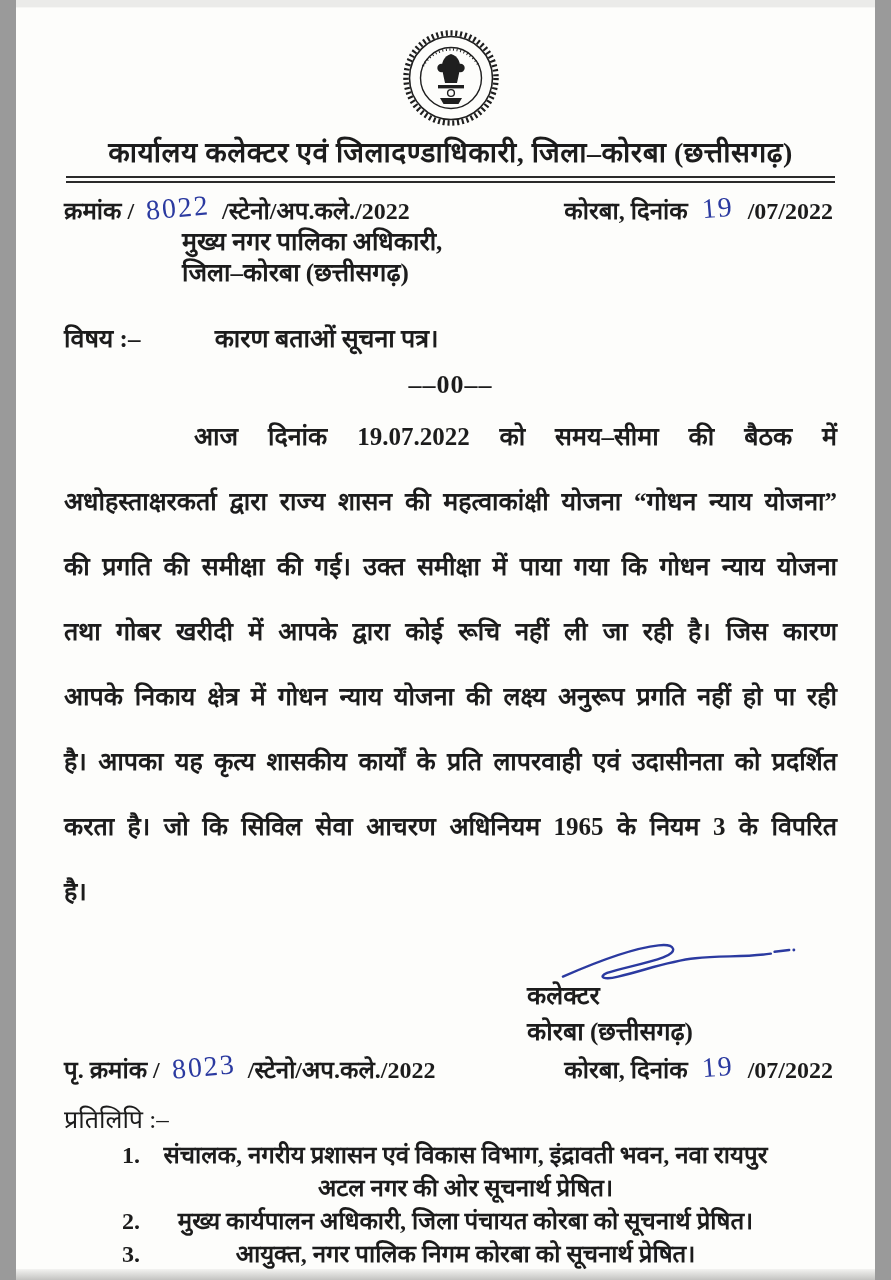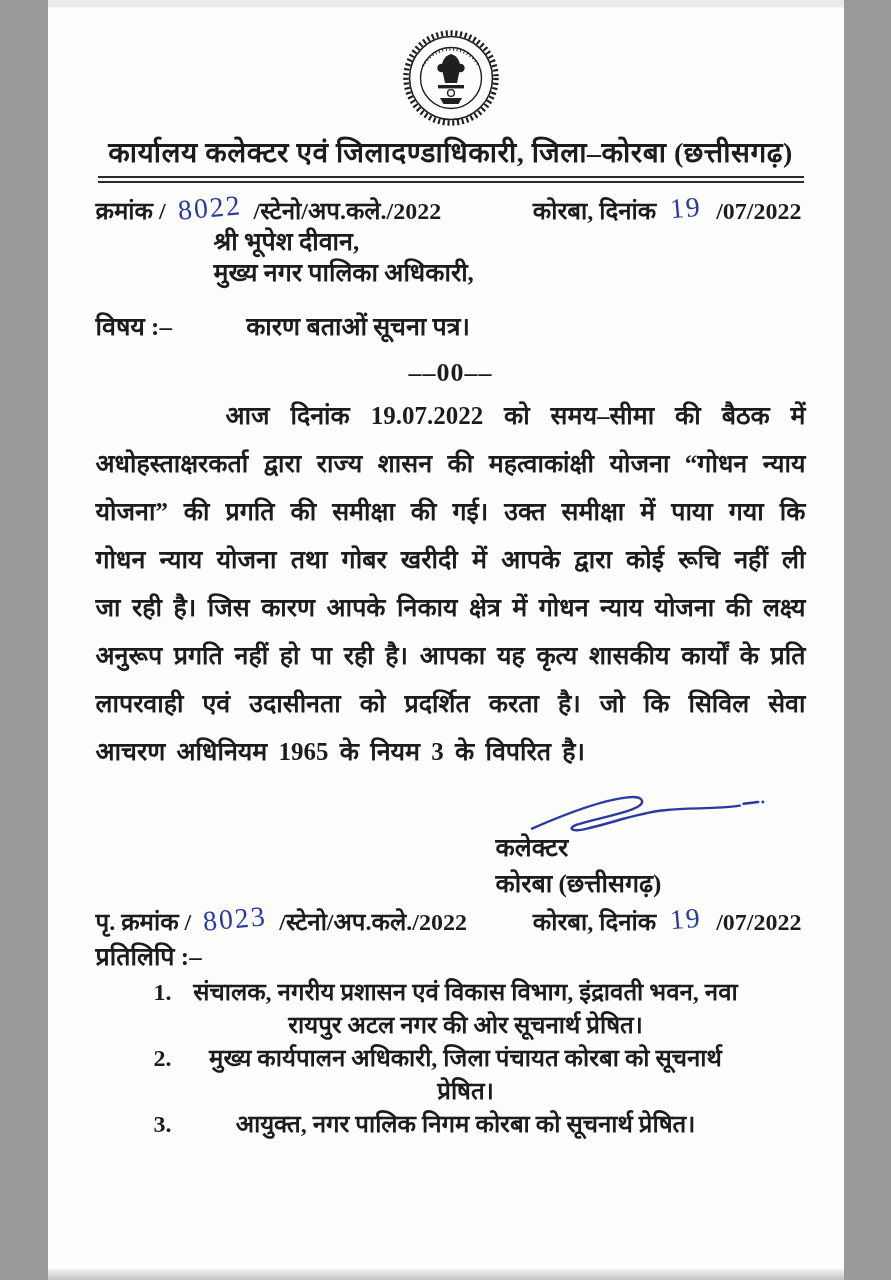--- a/index.html
+++ b/index.html
@@ -2,21 +2,21 @@
 <html><head>
 <meta charset="utf-8">
 <style>
   html,body{margin:0;padding:0;}
   body{
     background:#9a9a9a;
     font-family:"Liberation Serif","DejaVu Serif",serif;
   }
   .page{
     position:relative;
-    width:796px;height:1280px;
+    width:859px;height:1280px;
     margin:0 auto;
     background:#fdfdfb;
     overflow:hidden;
     color:#1c1c1c;
   }
   .scan-edge-top{
     position:absolute;top:0;left:0;width:100%;height:7px;
     background:#ebebe9;border-bottom:1px solid #f6f6f4;
   }
   .scan-edge-bottom{
@@ -66,49 +66,49 @@
     padding:0 6px;
   }
   .hand.small{padding:0 8px;}
   .prati{font-size:25px;font-weight:bold;margin:2px 0 4px 0;}
   .recipient{
     margin-left:118px;
     font-size:25px;font-weight:bold;
     line-height:31px;
   }
   .subject-row{
-    margin-top:20px;
+    margin-top:32px;
     font-size:25px;font-weight:bold;
   }
   .subject-label{margin-right:68px;}
   .divider{
     text-align:center;
     font-size:26px;font-weight:bold;
     margin:16px 0 4px 0;
     letter-spacing:1px;
   }
   .body-para{
     margin:0;
     font-size:25px;font-weight:bold;
-    line-height:48px;
+    line-height:65px;
     text-align:justify;
     word-spacing:5px;
     text-indent:130px;
   }
   .quoted{font-weight:bold;}
   
   .sig-block{
     width:300px;
     margin:14px 10px 0 auto;
     text-align:left;
     font-size:25px;font-weight:bold;
     line-height:36px;
   }
   .sig-block svg{display:block;margin:0 auto -6px auto;height:46px;width:260px;}
-  .copy-label{font-size:25px;font-weight:bold;margin-top:1px;}
+  .copy-label{font-size:25px;font-weight:normal;margin-top:16px;}
   .copy-list{
     margin:4px 0 0 58px;
     font-size:24px;font-weight:bold;
   }
   .copy-item{display:flex;line-height:33px;}
   .copy-item .num{width:32px;flex:none;}
   .copy-item .txt{flex:1;padding-right:60px;text-align:center;}
 </style>
 </head>
 <body>
@@ -145,22 +145,22 @@
       </div>
       <div class="ref-right">
         <span>कोरबा, दिनांक</span>
         <span class="hand small">19</span>
         <span>/07/2022</span>
       </div>
     </div>
 
 
     <div class="recipient">
-      <div>श्री भूपेश दीवान,</div>
       <div>मुख्य नगर पालिका अधिकारी,</div>
+      <div>जिला–कोरबा (छत्तीसगढ़)</div>
     </div>
 
     <div class="subject-row">
       <span class="subject-label">विषय :–</span>
       <span class="subject-text">कारण बताओं सूचना पत्र।</span>
     </div>
 
     <div class="divider">––00––</div>
 
     <p class="body-para"><span>आज दिनांक 19.07.2022 को समय–सीमा की बैठक में अधोहस्ताक्षरकर्ता द्वारा राज्य शासन की महत्वाकांक्षी योजना </span><span class="quoted">“गोधन न्याय योजना”</span><span> की प्रगति की समीक्षा की गई। उक्त समीक्षा में पाया गया कि गोधन न्याय योजना तथा गोबर खरीदी में आपके द्वारा कोई रूचि नहीं ली जा रही है। जिस कारण आपके निकाय क्षेत्र में गोधन न्याय योजना की लक्ष्य अनुरूप प्रगति नहीं हो पा रही है। आपका यह कृत्य शासकीय कार्यों के प्रति लापरवाही एवं उदासीनता को प्रदर्शित करता है। जो कि सिविल सेवा आचरण अधिनियम 1965 के नियम 3 के विपरित है।</span></p>

